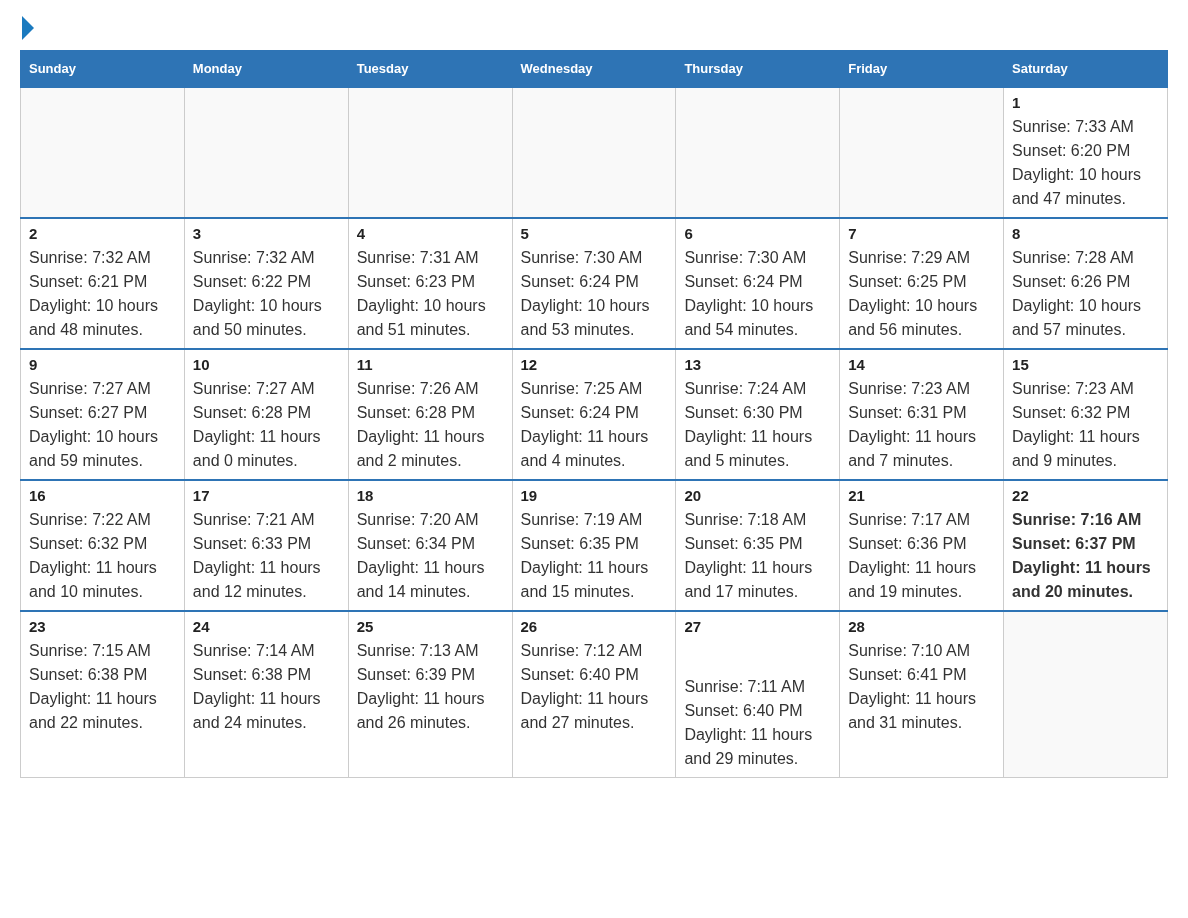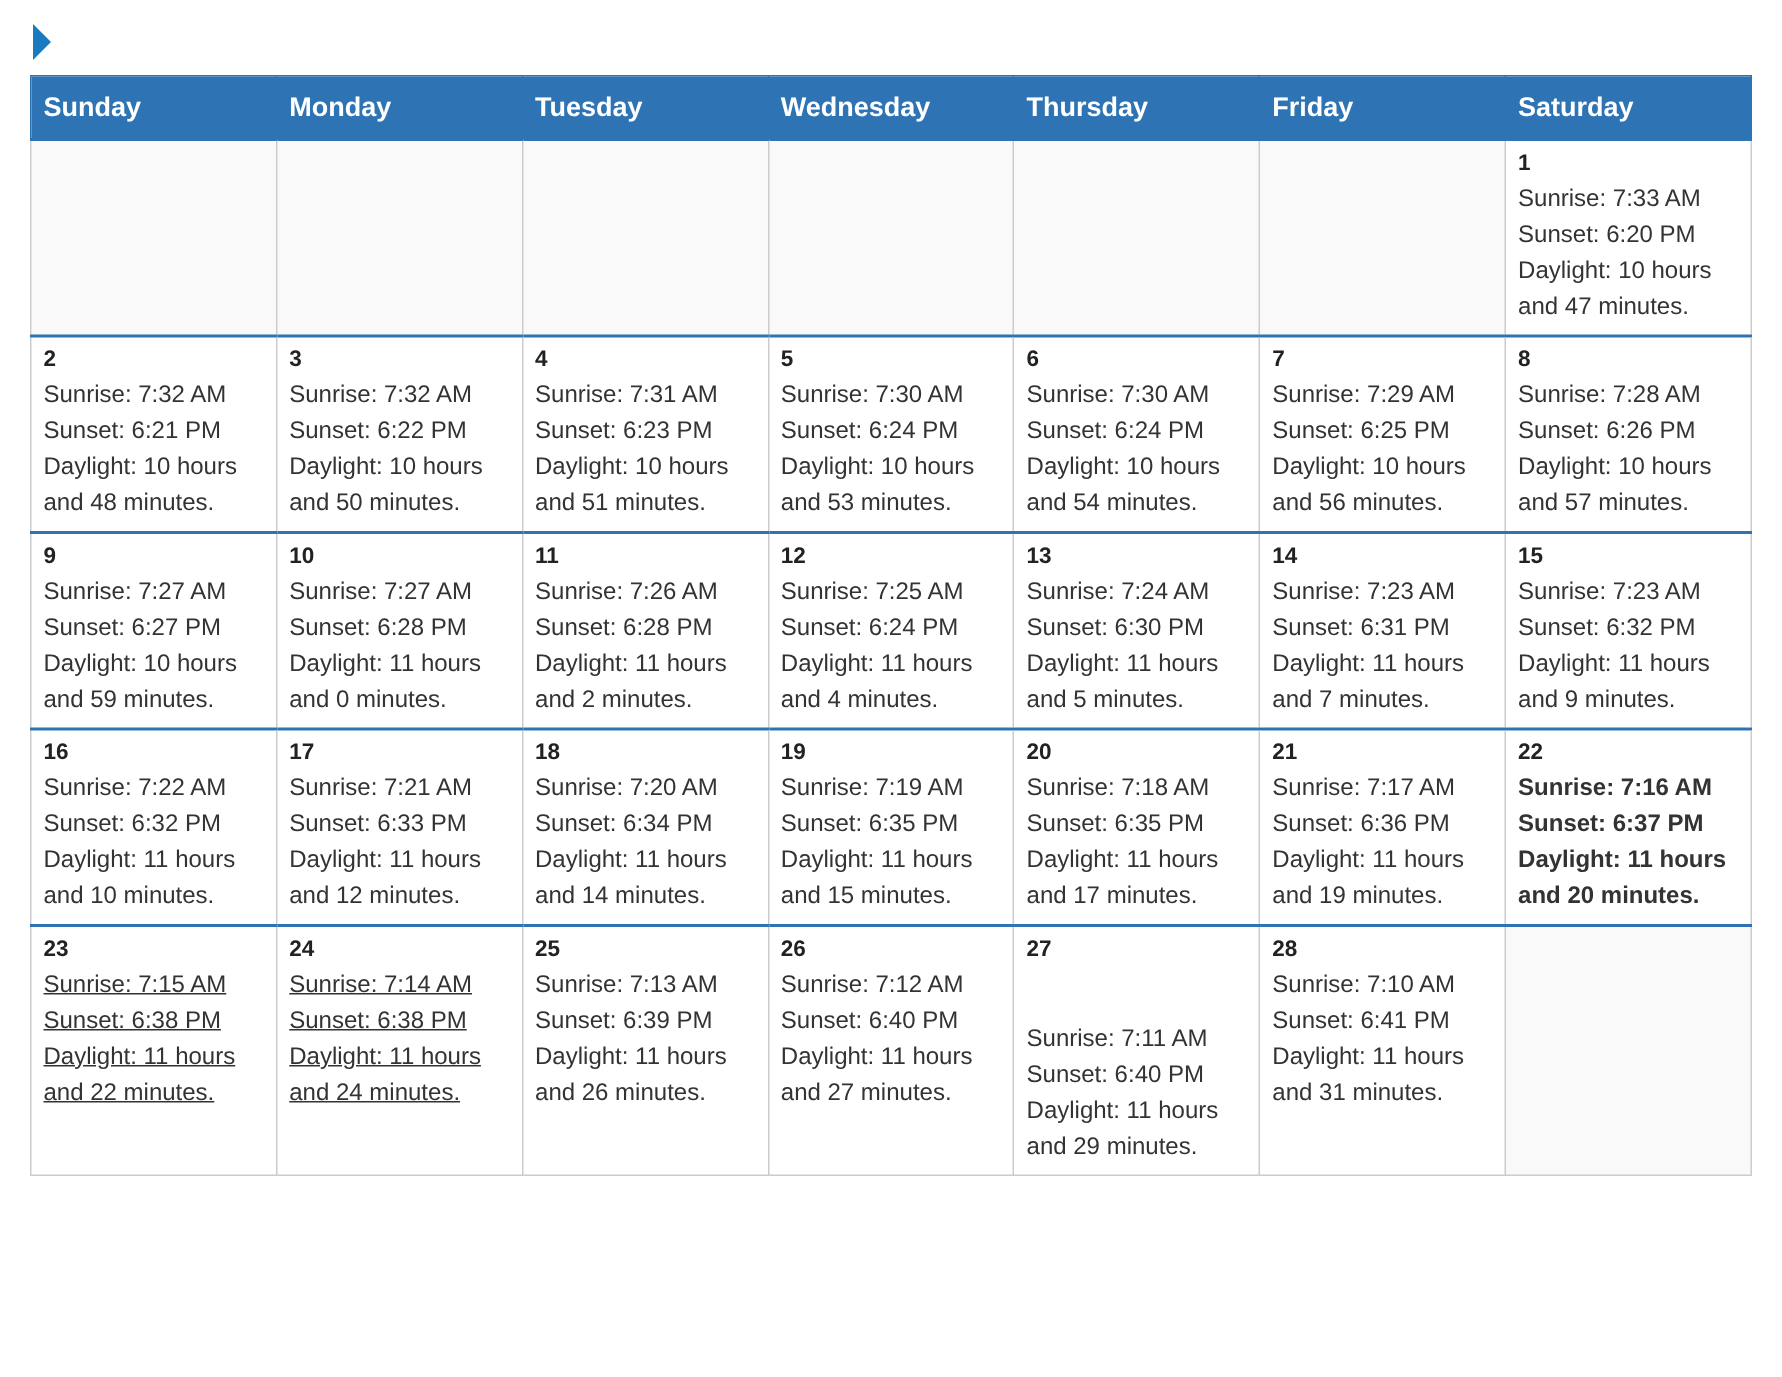--- a/index.html
+++ b/index.html
@@ -60,21 +60,21 @@
       margin-top: 4px;
     }
     .calendar {
       width: 100%;
       border-collapse: collapse;
       margin-top: 10px;
     }
     .calendar th {
       background-color: #2e74b5;
       color: #fff;
-      font-size: 18px;
+      font-size: 13px;
       font-weight: bold;
       padding: 10px 8px;
       text-align: left;
       border: 1px solid #2e74b5;
     }
     .calendar td {
       border: 1px solid #ccc;
       vertical-align: top;
       padding: 6px 8px;
       width: 14.28%;
@@ -270,27 +270,27 @@
         <td>
           <div class="day-number">22</div>
           <div class="day-info" style="white-space: pre-line; font-weight: bold;">Sunrise: 7:16 AM
 Sunset: 6:37 PM
 Daylight: 11 hours and 20 minutes.</div>
         </td>
       </tr>
       <tr class="week-row">
         <td>
           <div class="day-number">23</div>
-          <div class="day-info" style="white-space: pre-line; text-decoration: underline;">Sunrise: 7:15 AM
+          <div class="day-info" style="white-space: pre-line;">Sunrise: 7:15 AM
 Sunset: 6:38 PM
 Daylight: 11 hours and 22 minutes.</div>
         </td>
         <td>
           <div class="day-number">24</div>
-          <div class="day-info" style="white-space: pre-line; text-decoration: underline;">Sunrise: 7:14 AM
+          <div class="day-info" style="white-space: pre-line;">Sunrise: 7:14 AM
 Sunset: 6:38 PM
 Daylight: 11 hours and 24 minutes.</div>
         </td>
         <td>
           <div class="day-number">25</div>
           <div class="day-info" style="white-space: pre-line;">Sunrise: 7:13 AM
 Sunset: 6:39 PM
 Daylight: 11 hours and 26 minutes.</div>
         </td>
         <td>

